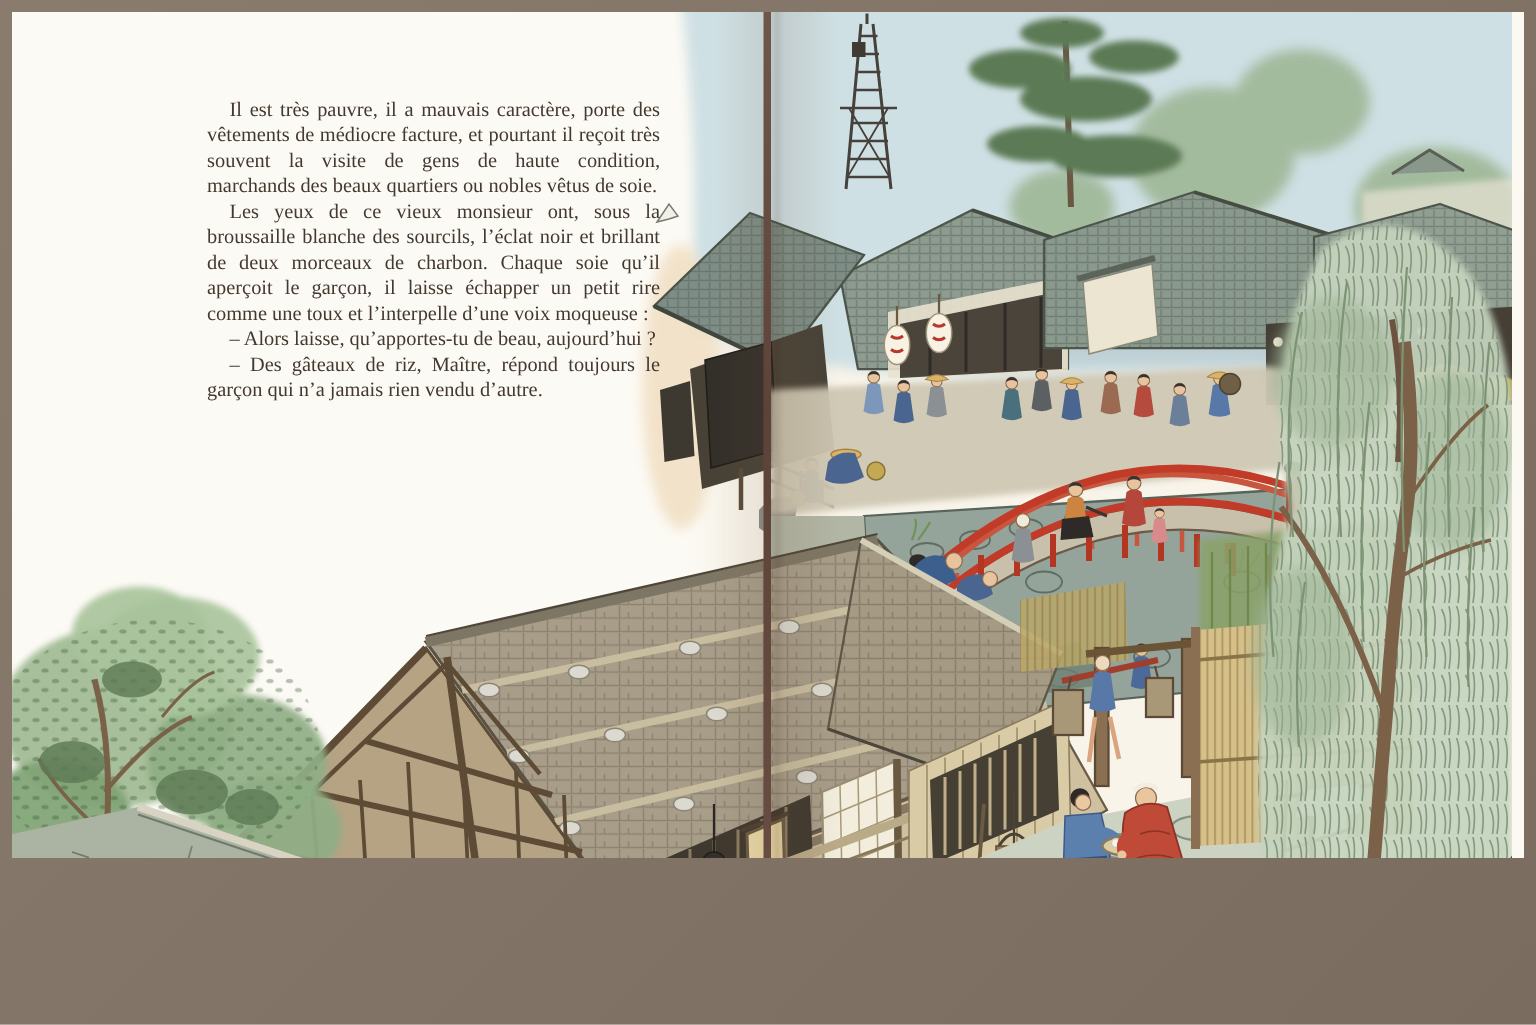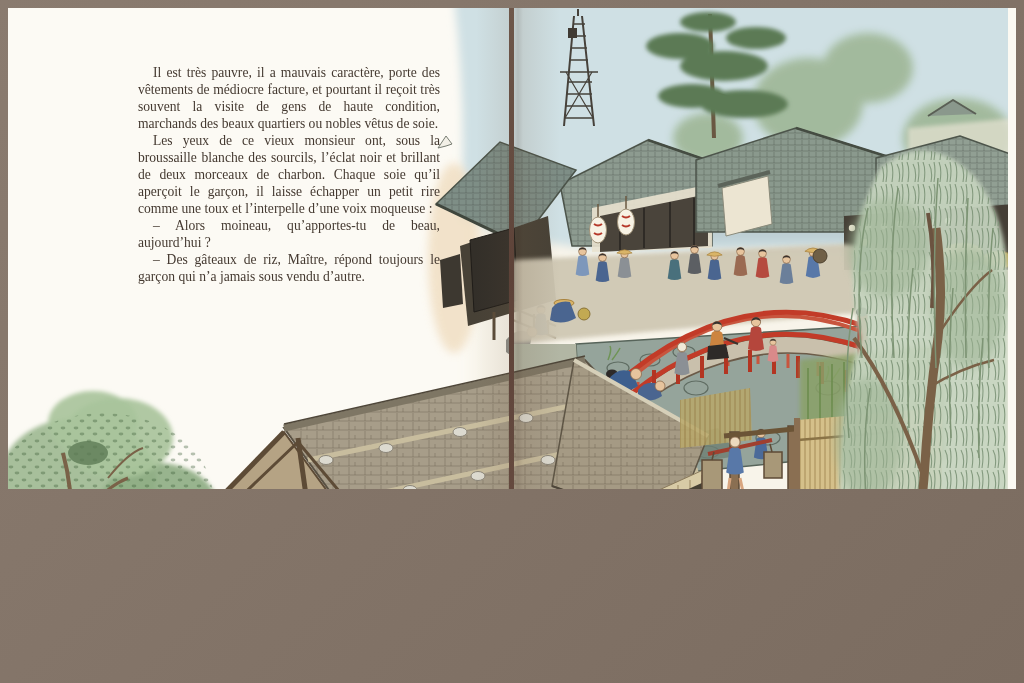--- a/index.html
+++ b/index.html
@@ -1,18 +1,18 @@
 <!DOCTYPE html>
 <html lang="fr"><head>
 <meta charset="utf-8">
 <style>
   html,body{margin:0;padding:0}
   body{width:1024px;height:683px;position:relative;background:#83746a;font-family:"Liberation Serif",serif;overflow:hidden}
   .frame{position:absolute;inset:0;background:linear-gradient(135deg,#8a7b6f,#7b6c60)}
-  .spread{position:absolute;left:8px;top:8px;width:1008px;height:481px;background:#fcfaf4;overflow:hidden}
+  .spread{position:absolute;left:8px;top:8px;width:1008px;height:564px;background:#fcfaf4;overflow:hidden}
   .artwork{position:absolute;left:0;top:0;z-index:1}
   .textblock{position:absolute;left:130px;top:56px;width:302px;z-index:2;color:#443930;
              font-size:13.6px;line-height:17px;text-align:justify;hyphens:auto}
   .textblock p{margin:0;text-indent:15px}
   .gutter-shade{position:absolute;left:468px;top:0;width:84px;height:667px;z-index:3;pointer-events:none;
      background:linear-gradient(90deg,rgba(115,90,66,0),rgba(115,90,66,.13) 44%,rgba(82,58,42,.22) 50%,rgba(115,90,66,.13) 56%,rgba(115,90,66,0))}
   .gutter-line{position:absolute;left:501px;top:0;width:5px;height:667px;z-index:4;pointer-events:none;
      background:linear-gradient(180deg,#6e574a,#5d4238 40%,#6b5044)}
 </style>
 </head>
@@ -461,19 +461,19 @@
         <path d="M0,620 Q180,670 400,712"></path>
         <path d="M0,650 Q120,682 260,706"></path>
       </g>
       <path d="M120,556 l-4,14 M180,576 l-4,14 M250,600 l-4,14 M330,622 l-4,14 M420,646 l-4,12" stroke="#77836f" stroke-width="1.2"></path>
     </g>
   </svg>
 
   <div class="textblock" lang="fr">
     <p>Il est très pauvre, il a mauvais caractère, porte des vêtements de médiocre facture, et pourtant il reçoit très souvent la visite de gens de haute condition, marchands des beaux quartiers ou nobles vêtus de soie.</p>
     <p>Les yeux de ce vieux monsieur ont, sous la broussaille blanche des sourcils, l’éclat noir et brillant de deux morceaux de charbon. Chaque soie qu’il aperçoit le garçon, il laisse échapper un petit rire comme une toux et l’interpelle d’une voix moqueuse :</p>
-    <p>– Alors moineau, qu’apportes-tu de beau, aujourd’hui ?</p>
-    <p>– Des gâteaux de riz, Maître, répond toujours le garçon qui n’a jamais sous vendu d’autre.</p>
+    <p>– Alors laisse, qu’apportes-tu de beau, aujourd’hui ?</p>
+    <p>– Des gâteaux de riz, Maître, répond toujours le garçon qui n’a jamais rien vendu d’autre.</p>
   </div>
 
   <div class="gutter-shade"></div>
   <div class="gutter-line"></div>
 </div>
 
 </body></html>

